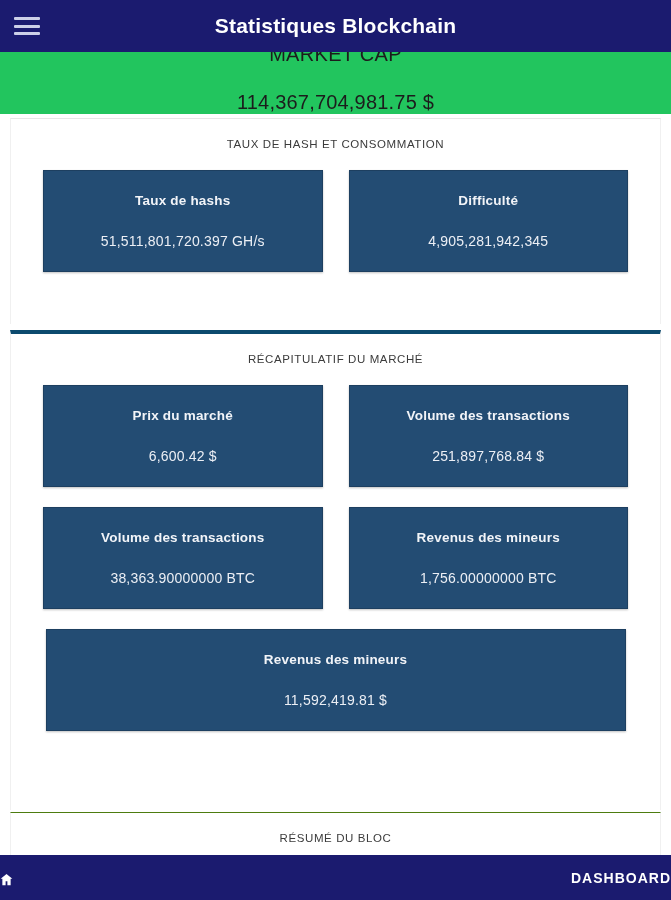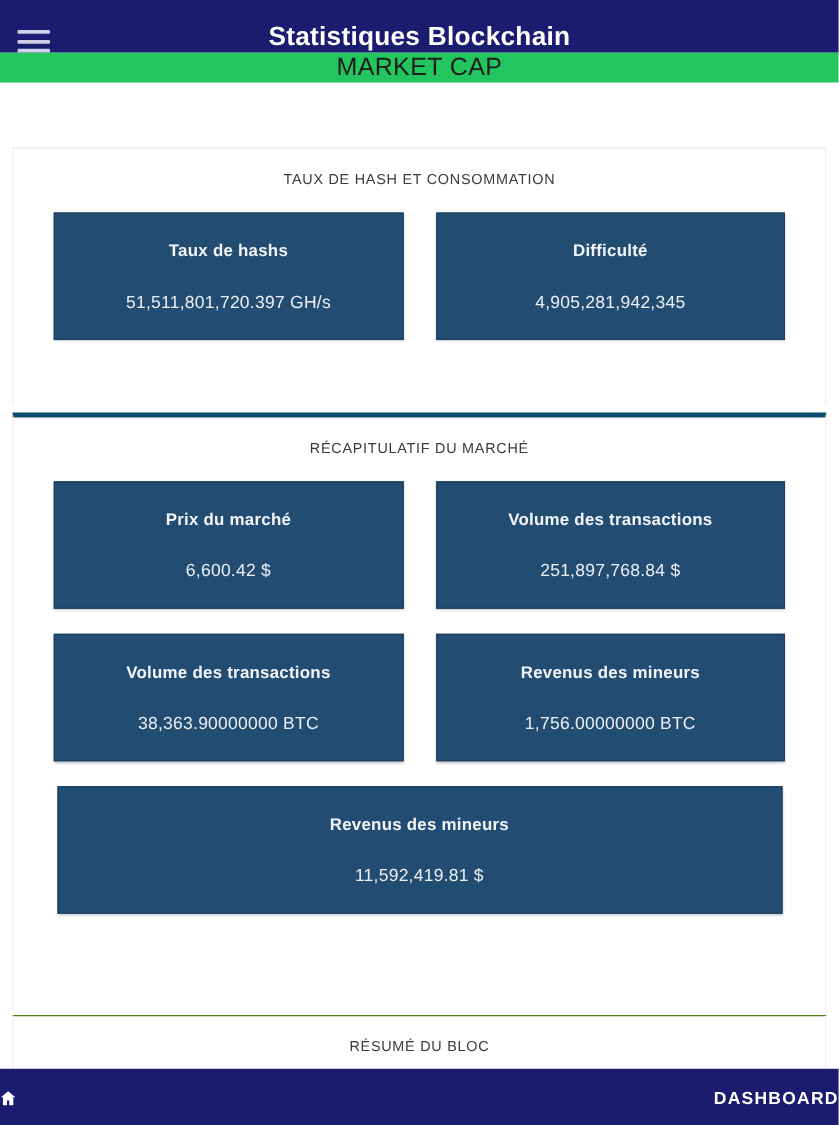--- a/index.html
+++ b/index.html
@@ -14,24 +14,24 @@
     font-family: "Liberation Sans", sans-serif;
     background: #ffffff;
     position: relative;
   }
 
   
   .appbar {
     position: absolute;
     top: 0; left: 0;
     width: 671px;
-    height: 42px;
+    height: 52px;
     background: #1b1b6f;
     display: flex;
-    align-items: flex-end;
+    align-items: center;
     z-index: 20;
   }
   .hamburger {
     width: 26px;
     height: 18px;
     margin-left: 14px;
     display: flex;
     flex-direction: column;
     justify-content: space-between;
     cursor: pointer;
@@ -168,20 +168,21 @@
   <div class="hamburger">
     <span></span>
     <span></span>
     <span></span>
   </div>
   <div class="appbar-title">Statistiques Blockchain</div>
 </div>
 
 <div class="marketcap-wrap">
   <div class="marketcap-label">MARKET CAP</div>
+  <div class="marketcap-value">114,367,704,981.75 $</div>
 </div>
 
 <div class="panel" id="panel-hash">
   <div class="panel-heading">TAUX DE HASH ET CONSOMMATION</div>
 
   <div class="card-row">
     <div class="stat-card">
       <div class="stat-title">Taux de hashs</div>
       <div class="stat-value">51,511,801,720.397 GH/s</div>
     </div>

